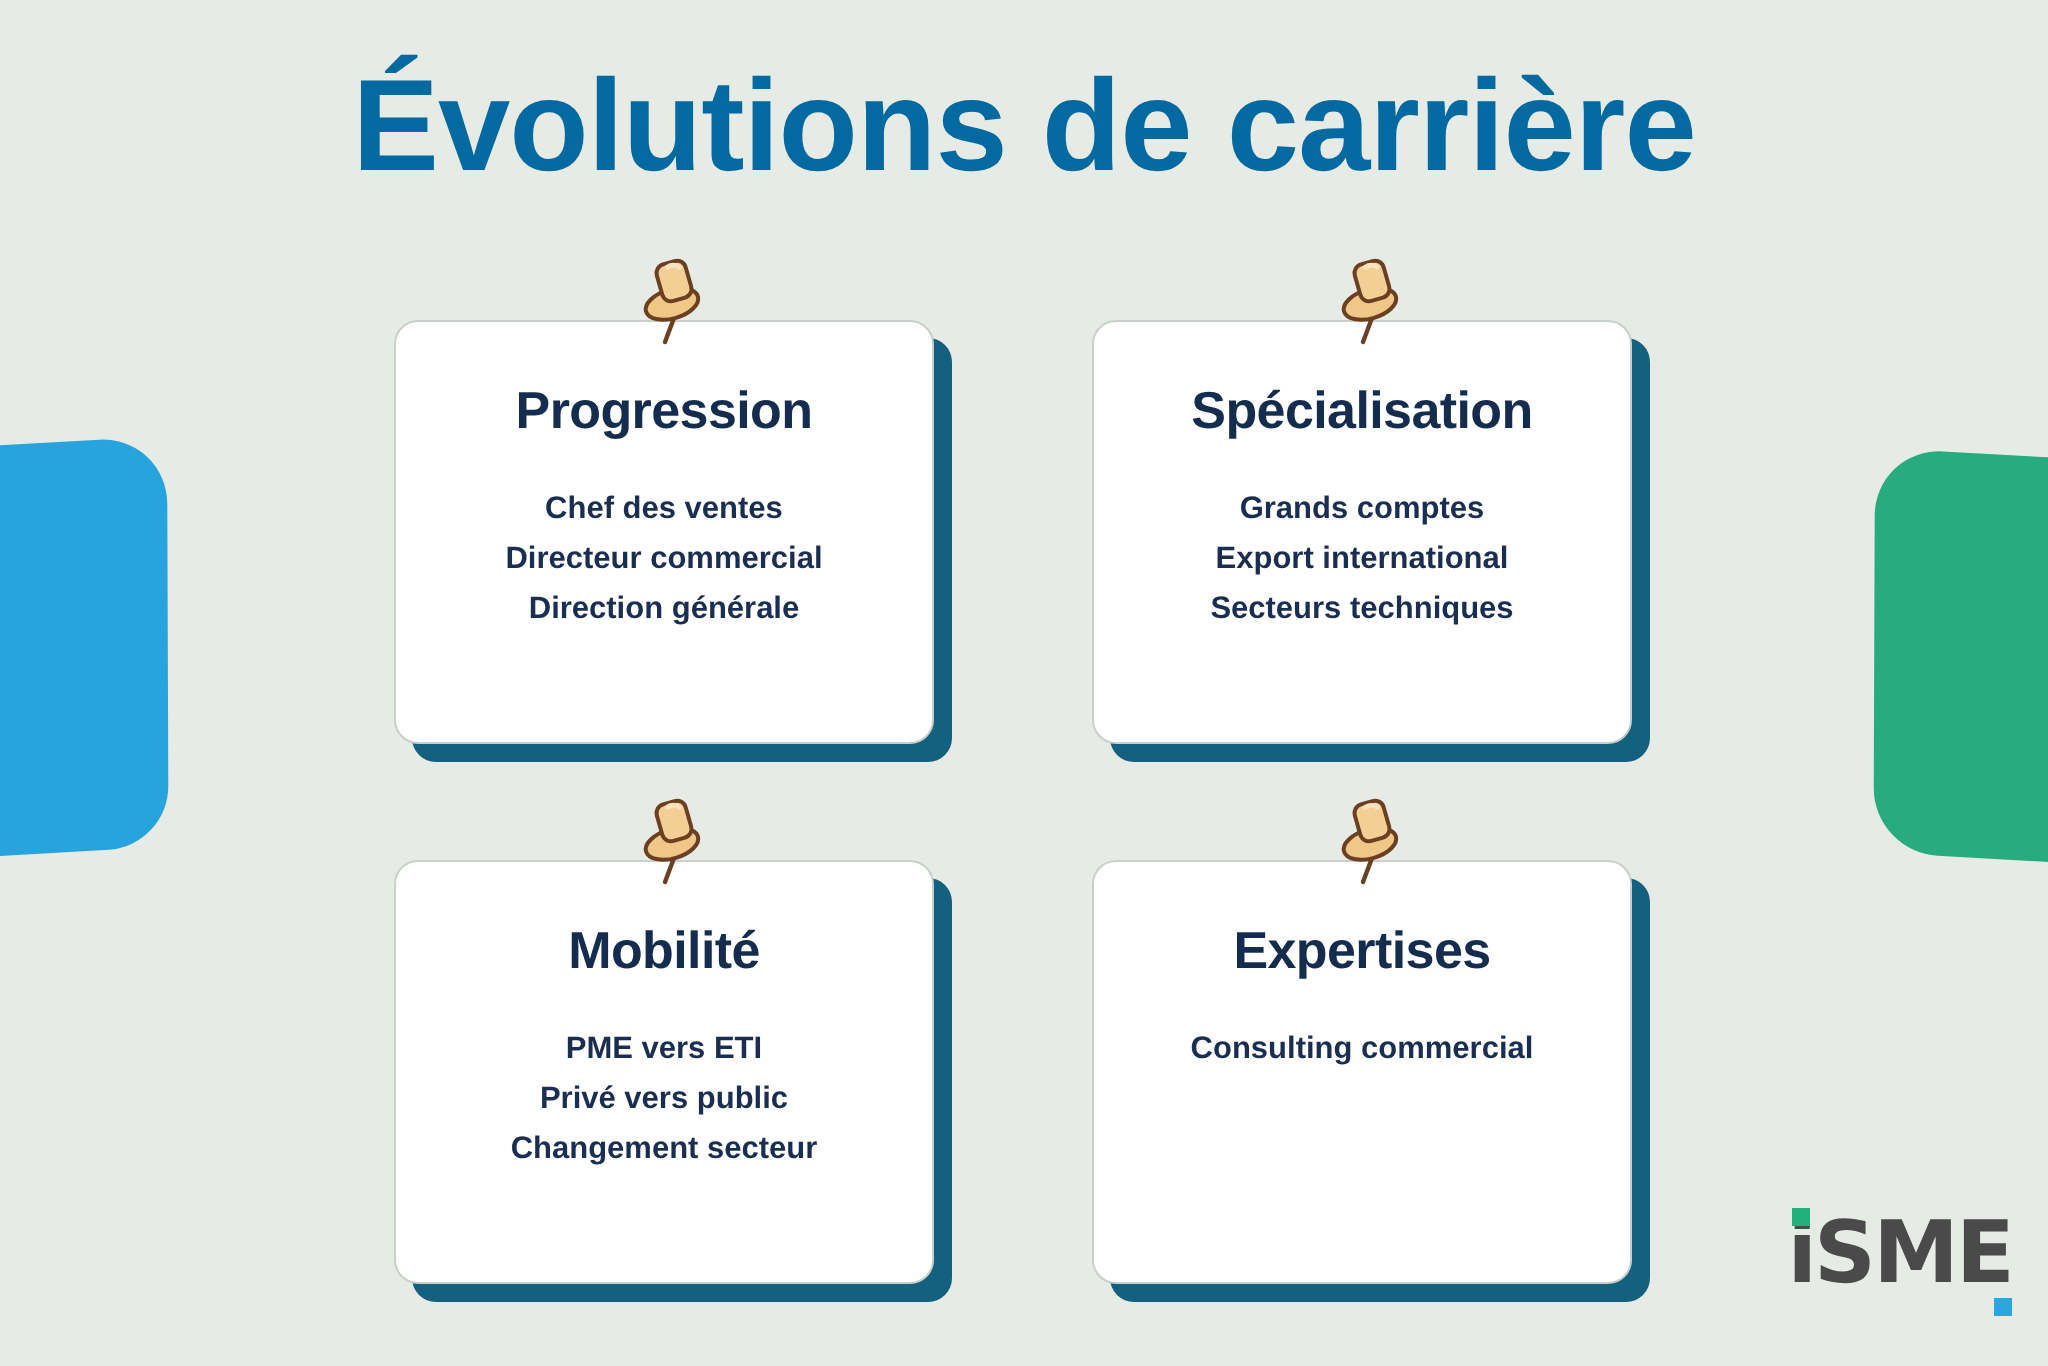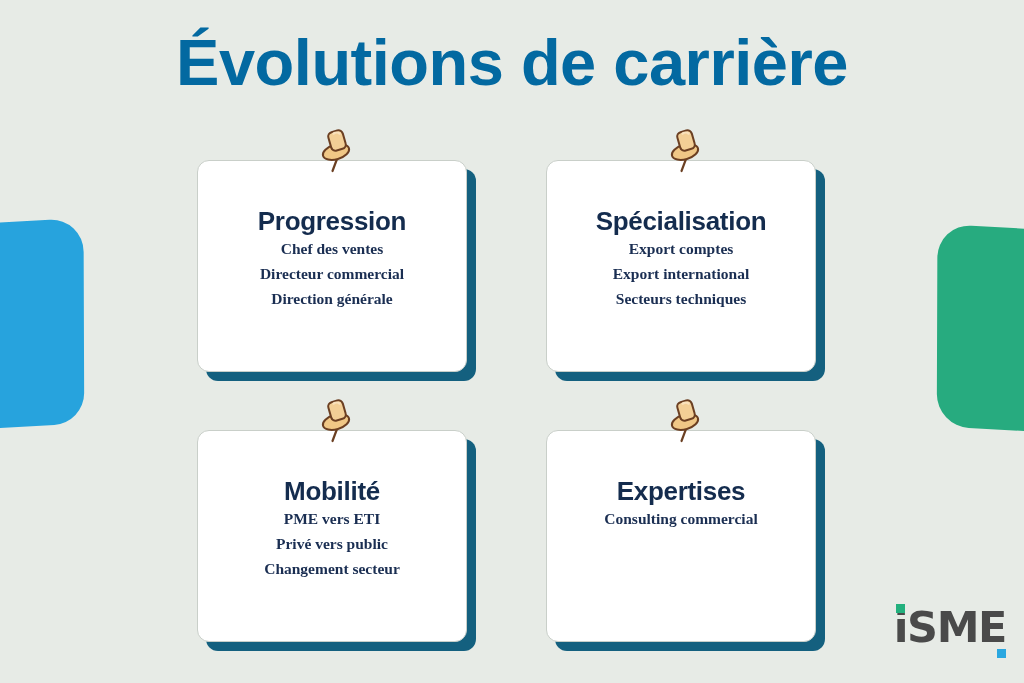--- a/index.html
+++ b/index.html
@@ -95,34 +95,34 @@
     top: 0;
     width: 270px;
     height: 212px;
     background: #ffffff;
     border: 1.5px solid #c9cfc9;
     border-radius: 12px;
     box-sizing: border-box;
     display: flex;
     flex-direction: column;
     align-items: center;
-    padding-top: 46px;
+    padding-top: 30px;
   }
   .card-title {
     font-size: 26px;
     font-weight: bold;
     color: #142c4e;
     letter-spacing: -0.3px;
     line-height: 1.1;
     text-align: center;
     white-space: nowrap;
   }
   .card-items {
+    margin-top: 22px;
     text-align: center;
-    font-family: Liberation Serif, serif;
   }
   .card-item {
     font-size: 15.5px;
     font-weight: bold;
     color: #1a2e52;
     line-height: 25px;
     white-space: nowrap;
   }
 
   
@@ -197,21 +197,21 @@
         <rect x="13.5" y="4" width="15" height="19" rx="4.5" transform="rotate(-16 21 13.5)" fill="#f3cf96" stroke="#6b3f22" stroke-width="2"></rect>
         <path d="M17.6 6.6 C19.6 5.2 22.4 5.4 23.6 6.6" stroke="#fae2bc" stroke-width="2.4" fill="none" stroke-linecap="round"></path>
       </svg>
     </div>
 
     <div class="card-slot slot-1">
       <div class="card-shadow"></div>
       <div class="card">
         <div class="card-title">Spécialisation</div>
         <div class="card-items">
-          <div class="card-item">Export comptes</div>
+          <div class="card-item">Grands comptes</div>
           <div class="card-item">Export international</div>
           <div class="card-item">Secteurs techniques</div>
         </div>
       </div>
       <svg class="pin" viewBox="0 0 40 48">
         <path d="M22.5 28 L16.5 44" stroke="#6b3f22" stroke-width="2.2" fill="none" stroke-linecap="round"></path>
         <ellipse cx="20" cy="25" rx="13.5" ry="7.2" transform="rotate(-16 20 25)" fill="#f0c786" stroke="#6b3f22" stroke-width="2"></ellipse>
         <rect x="13.5" y="4" width="15" height="19" rx="4.5" transform="rotate(-16 21 13.5)" fill="#f3cf96" stroke="#6b3f22" stroke-width="2"></rect>
         <path d="M17.6 6.6 C19.6 5.2 22.4 5.4 23.6 6.6" stroke="#fae2bc" stroke-width="2.4" fill="none" stroke-linecap="round"></path>
       </svg>

